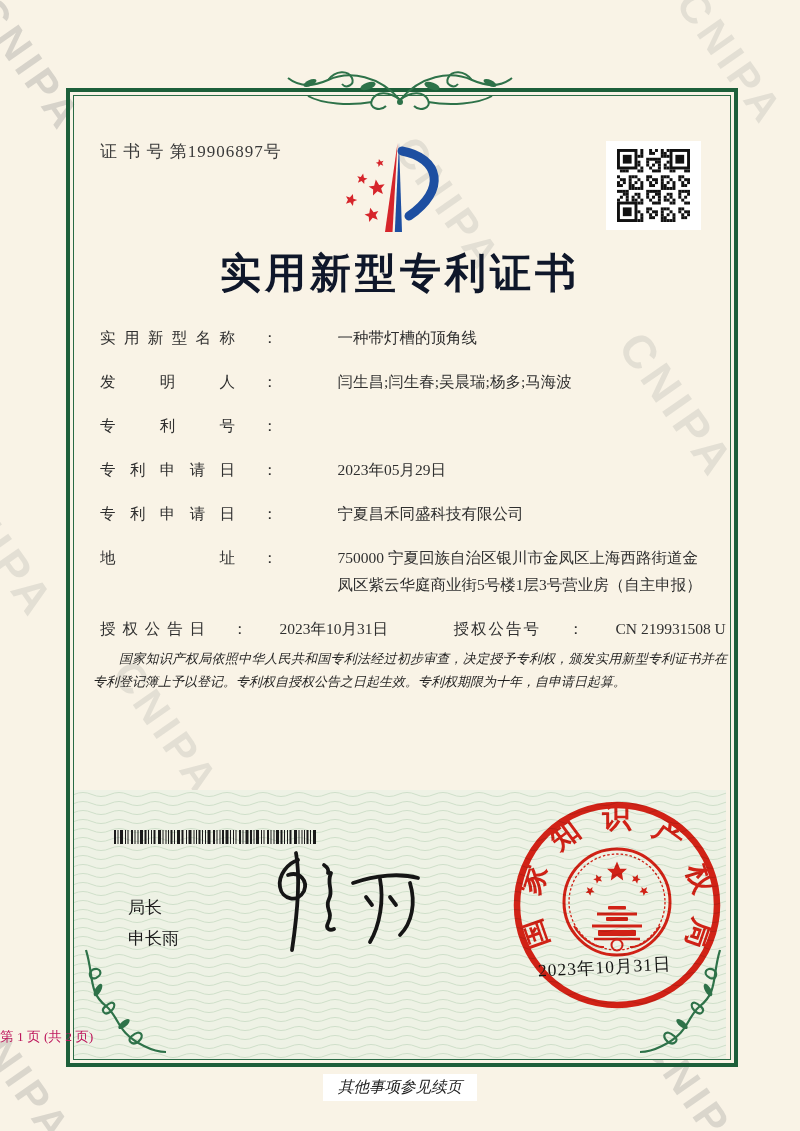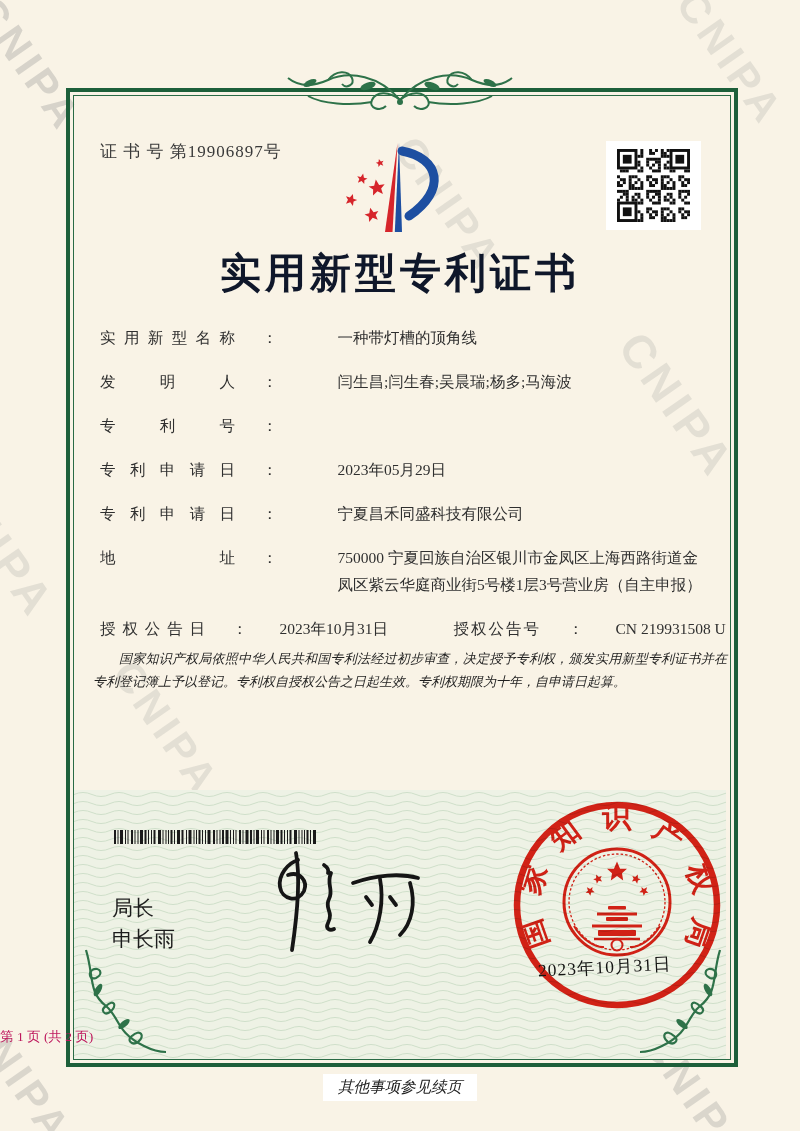--- a/index.html
+++ b/index.html
@@ -43,22 +43,22 @@
   .addr-line{display:block;}
   .glabel{display:inline-block;width:105px;flex:0 0 105px;text-align:justify;text-align-last:justify;}
   .glabel2{display:inline-block;letter-spacing:2px;}
   .gvalue{display:inline-block;min-width:150px;}
   
   .paras{position:absolute;left:93px;top:648px;width:634px;font-size:13px;line-height:22.5px;
          font-style:italic;color:#1f1f1f;text-align:justify;}
   .paras p{margin:0 0 3px 0;text-indent:2em;}
   
   .barcode{position:absolute;left:114px;top:830px;}
-  .director{position:absolute;left:112px;top:892px;font-family:"Liberation Sans",sans-serif;
-            font-size:21px;color:#1c1c1c;line-height:31px;}
+  .director{position:absolute;left:128px;top:892px;font-family:"Liberation Sans",sans-serif;
+            font-size:17px;color:#1c1c1c;line-height:31px;}
   .sig{position:absolute;left:228px;top:845px;}
   .seal{position:absolute;left:502px;top:790px;mix-blend-mode:multiply;}
   
   .footer-page{position:absolute;left:0;top:1028px;width:100%;text-align:left;font-size:13.5px;color:#be185d;}
   .cont-note{position:absolute;left:50%;top:1074px;transform:translateX(-50%);background:#ffffff;
              padding:3px 15px;font-style:italic;font-size:15.5px;color:#222;white-space:nowrap;}
   .hidden-defs{position:absolute;width:0;height:0;}
 </style>
 </head>
 <body>

